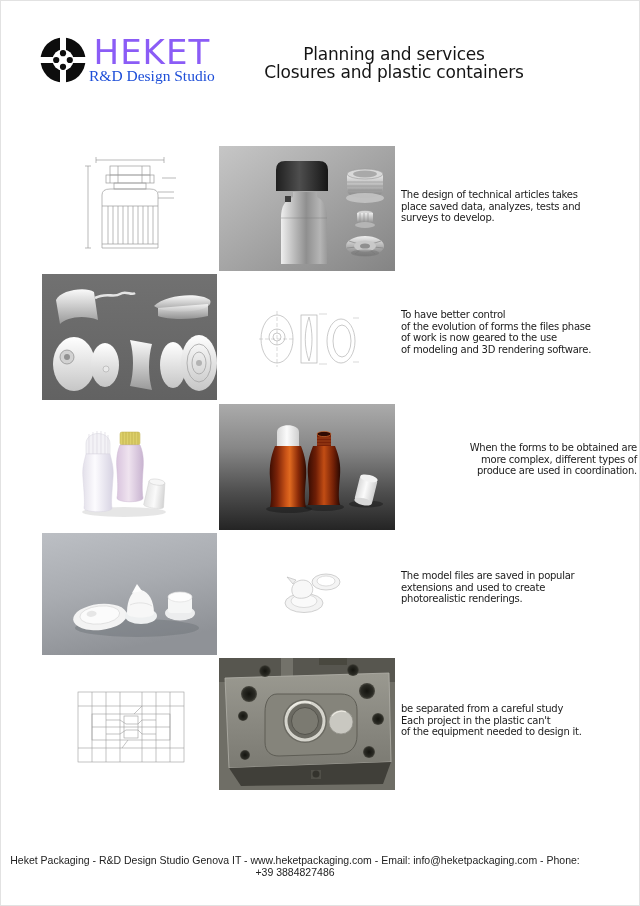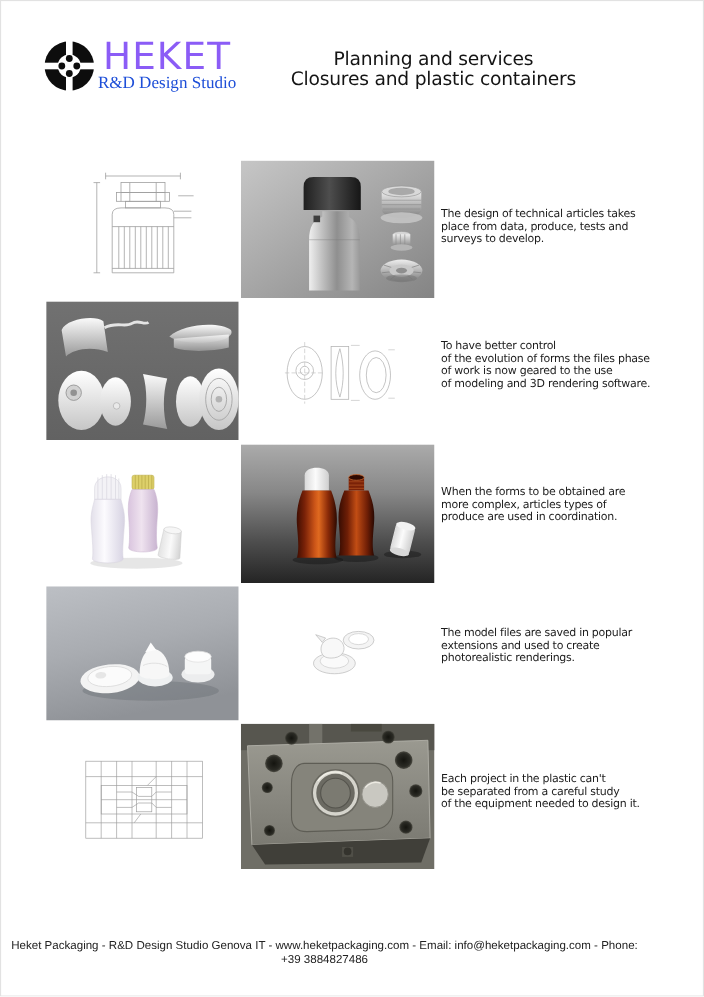--- a/index.html
+++ b/index.html
@@ -104,21 +104,21 @@
     <ellipse cx="146" cy="79" rx="10" ry="3" fill="#b5b5b5"></ellipse>
     <ellipse cx="146" cy="100" rx="19" ry="10" fill="url(#a1met)"></ellipse>
     <path d="M146,100 L130,95 M146,100 L162,95 M146,100 L128,102 M146,100 L164,102 M146,100 L136,108 M146,100 L156,108" stroke="#7b7b7b" stroke-width="0.6"></path>
     <ellipse cx="146" cy="100" rx="11" ry="5.5" fill="#c9c9c9"></ellipse>
     <ellipse cx="146" cy="100" rx="5" ry="2.6" fill="#8f8f8f"></ellipse>
     <ellipse cx="146" cy="107" rx="14" ry="3.5" fill="#767676" opacity="0.55"></ellipse>
   </svg>
 
   <div class="caption" style="top:189px;">
     <div class="cap-line">The design of technical articles takes</div>
-    <div class="cap-line">place from data, produce, tests and</div>
+    <div class="cap-line">place saved data, analyzes, tests and</div>
     <div class="cap-line">surveys to develop.</div>
   </div>
 
   <svg class="fig" style="left:42px;top:274px;" width="175" height="126" viewBox="0 0 175 126">
     <defs>
       <linearGradient id="b1bg" x1="0" y1="0" x2="0" y2="1">
         <stop offset="0" stop-color="#717171"></stop>
           <stop offset="1" stop-color="#626262"></stop>
       </linearGradient>
       <linearGradient id="b1m" x1="0" y1="0" x2="0" y2="1">
@@ -240,23 +240,23 @@
     <ellipse cx="105" cy="30" rx="7" ry="2.6" fill="#2f0a02" stroke="#c96a30" stroke-width="0.7"></ellipse>
     <path d="M98,34 H112 M98,37 H112 M98,40 H112" stroke="#d4712f" stroke-opacity="0.4" fill="none"></path>
     <path d="M94,42 H116 C120,52 122,60 121,72 C120,84 119,93 121,101 H89 C91,93 90,84 89,72 C88,60 90,52 94,42 Z" fill="url(#d1amb2)"></path>
     <g transform="rotate(14 147 86)">
       <rect x="138" y="74" width="18" height="24" rx="2" fill="url(#d1wc)"></rect>
       <ellipse cx="147" cy="74" rx="9" ry="3.4" fill="#f2f2f2"></ellipse>
       <ellipse cx="147" cy="98" rx="9" ry="3.4" fill="#d8d8d8"></ellipse>
     </g>
   </svg>
 
-  <div class="caption" style="top:442px;">
+  <div class="caption" style="top:442px;text-align:right;">
     <div class="cap-line">When the forms to be obtained are</div>
-    <div class="cap-line">more complex, articles types of</div>
+    <div class="cap-line">more complex, different types of</div>
     <div class="cap-line">produce are used in coordination.</div>
   </div>
 
   <svg class="fig" style="left:42px;top:533px;" width="175" height="122" viewBox="0 0 175 122">
     <defs>
       <linearGradient id="e1bg" x1="0" y1="0" x2="0.3" y2="1">
         <stop offset="0" stop-color="#bcbfc4"></stop>
           <stop offset="0.5" stop-color="#a9acb1"></stop>
           <stop offset="1" stop-color="#8f9297"></stop>
       </linearGradient>
@@ -344,20 +344,20 @@
     <circle cx="86" cy="63" r="19" fill="none" stroke="#d5d4cc" stroke-width="3"></circle>
     <circle cx="86" cy="63" r="13.5" fill="#7b7a71" stroke="#55544d" stroke-width="1"></circle>
     <path d="M70,52 A19,19 0 0 1 92,45" stroke="#efeee6" stroke-width="1.4" fill="none"></path>
     <circle cx="122" cy="64" r="12" fill="#c9c8c1" stroke="#8f8e86" stroke-width="0.8"></circle>
     <path d="M113,58 A12,12 0 0 1 127,54" stroke="#eceae2" stroke-width="1.2" fill="none"></path>
     <rect x="92" y="112" width="10" height="9" fill="#504f48"></rect>
     <circle cx="97" cy="116" r="3.5" fill="#34332d"></circle>
   </svg>
 
   <div class="caption" style="top:703px;">
+    <div class="cap-line">be separated from a careful study</div>
     <div class="cap-line">Each project in the plastic can't</div>
-    <div class="cap-line">be separated from a careful study</div>
     <div class="cap-line">of the equipment needed to design it.</div>
   </div>
 
   <div class="footer">Heket Packaging - R&amp;D Design Studio Genova IT - www.heketpackaging.com - Email: info@heketpackaging.com - Phone: +39 3884827486</div>
 
 </div>
 
 </body></html>

